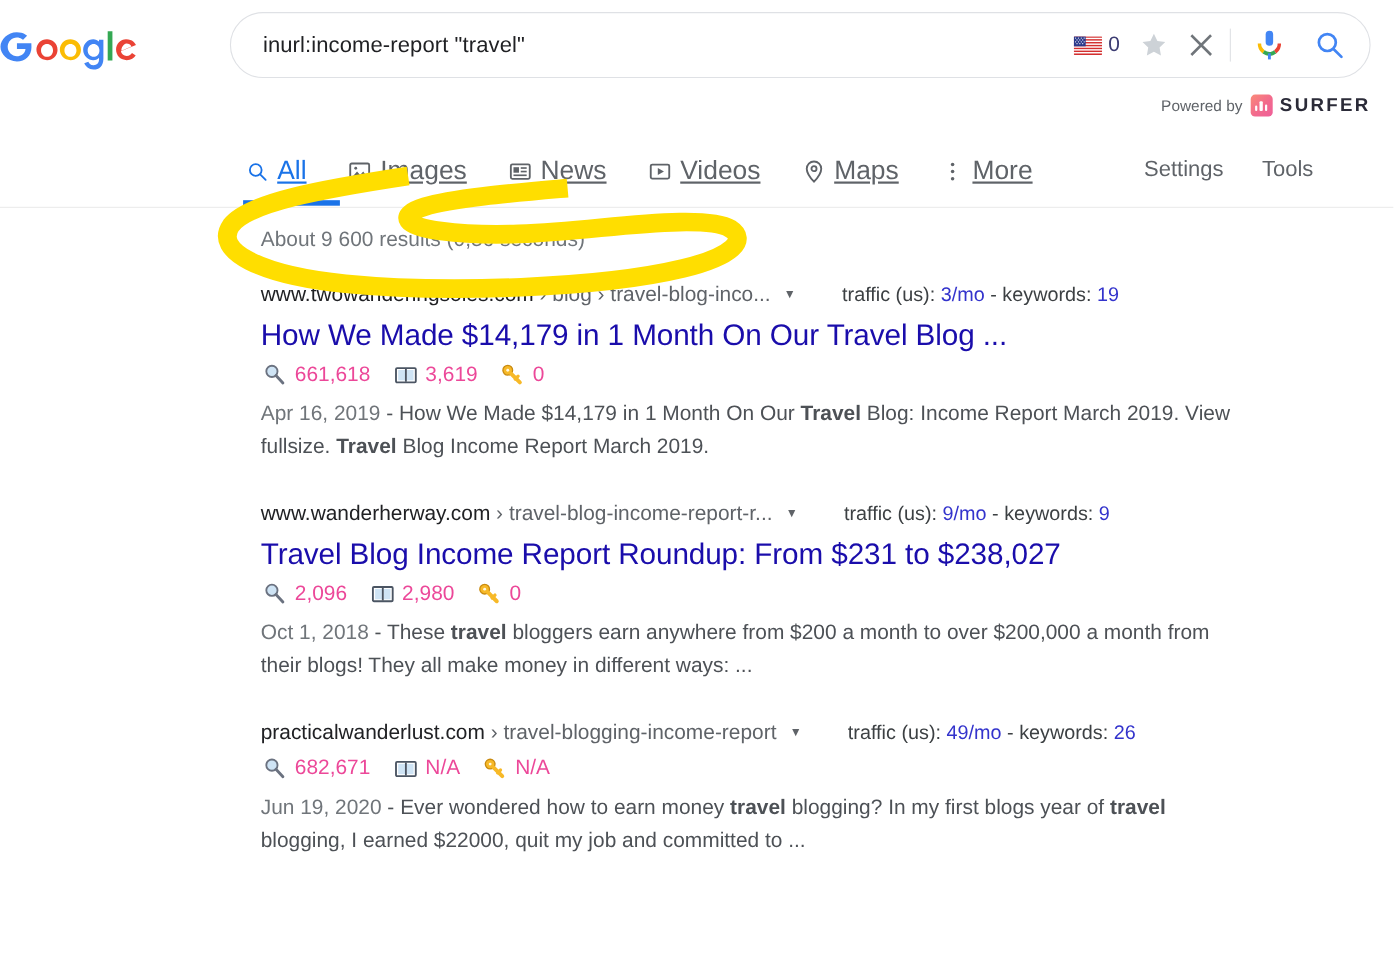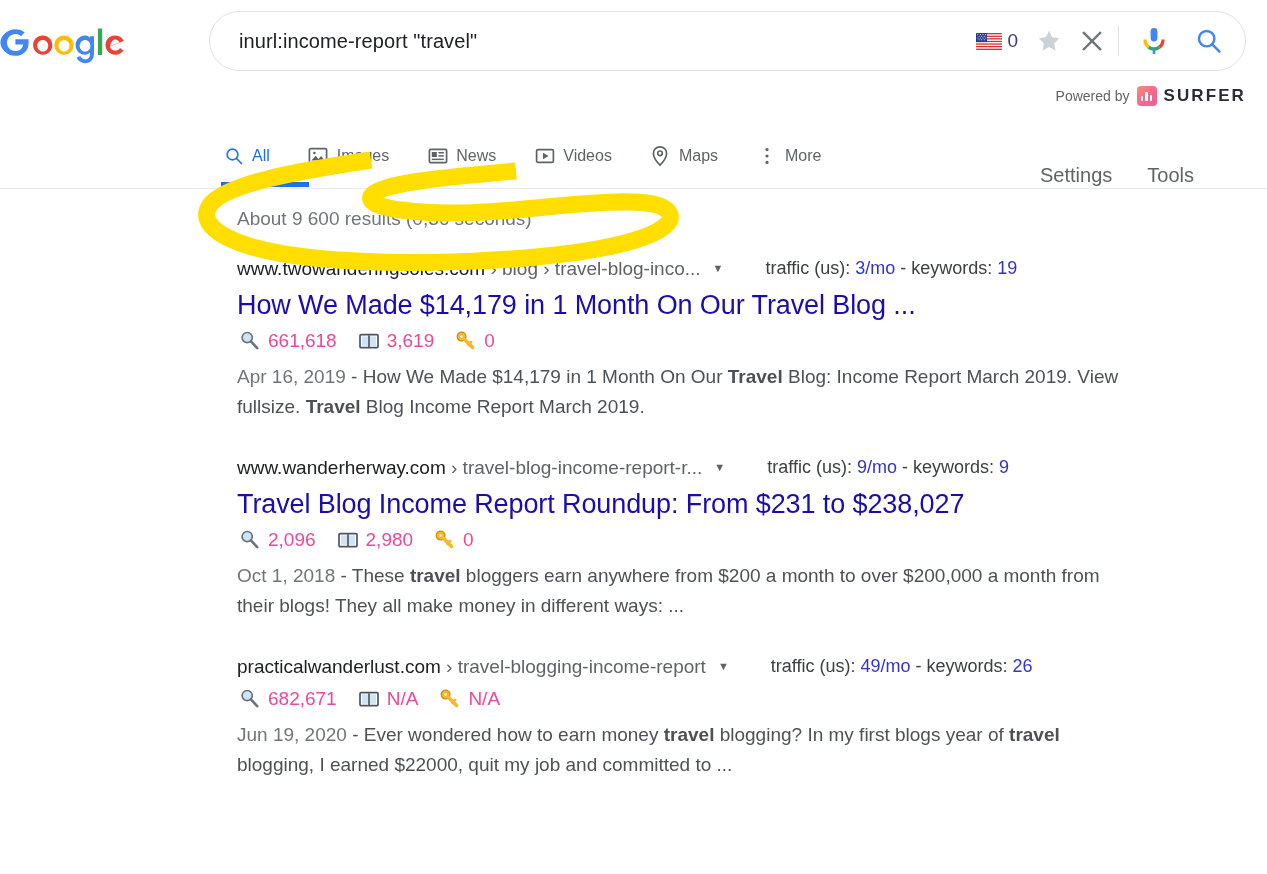--- a/index.html
+++ b/index.html
@@ -149,25 +149,26 @@
     align-items: flex-start;
     height: 56px;
   }
   .tab {
     display: flex;
     align-items: center;
     gap: 8px;
     height: 47px;
     padding: 0 16px 0 0;
     margin-right: 22px;
-    font-size: 16px;
+    font-size: 24px;
     color: #5f6368;
     cursor: pointer;
     position: relative;
     white-space: nowrap;
+    text-decoration: underline;
   }
   .tab:first-child { padding-left: 2px; }
   .tab.active { color: #1a73e8; }
   .tab .t-ico {
     width: 21px; height: 21px;
     display: flex; align-items: center; justify-content: center;
     flex: 0 0 auto;
   }
   #tab-underline {
     position: absolute;
@@ -175,21 +176,20 @@
     width: 88px; height: 5px;
     background: #1a73e8;
   }
   #tools-group {
     position: absolute;
     left: 1040px; top: 11px;
     display: flex;
     gap: 35px;
     font-size: 20px;
     color: #5f6368;
-    margin-top: 21px;
   }
   #tools-group span { cursor: pointer; white-space: nowrap; }
 
   
   #result-stats {
     position: absolute;
     left: 237px; top: 208px;
     font-size: 19px;
     color: #70757a;
     white-space: nowrap;

